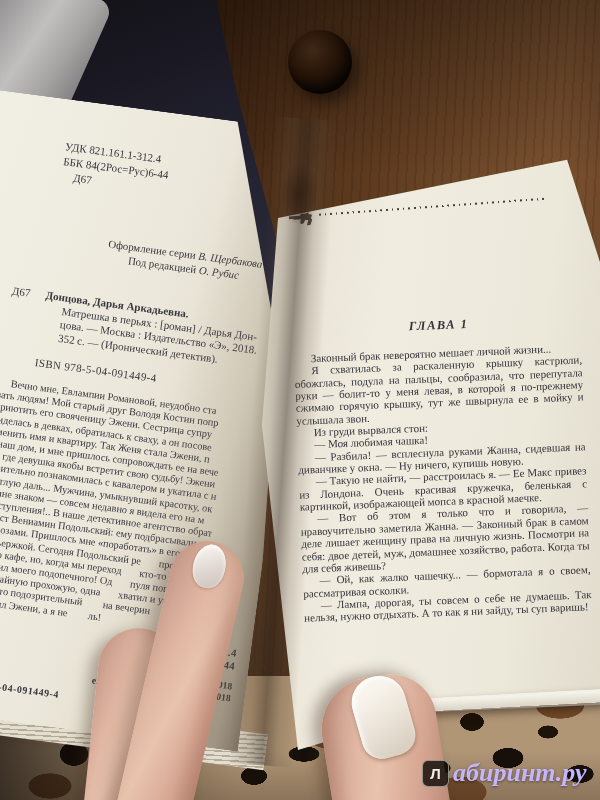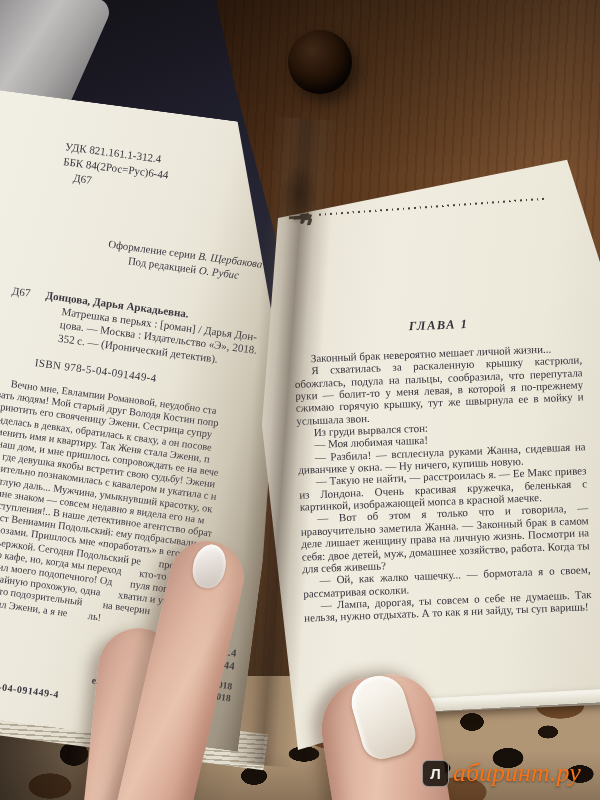--- a/index.html
+++ b/index.html
@@ -117,21 +117,21 @@
   .nail-r{position:absolute;left:36px;top:0px;width:54px;height:82px;border-radius:26px 26px 20px 20px;
     transform:rotate(-7deg);
     background:linear-gradient(160deg,#f8f4ed 22%,#ebe4d9 55%,#d9d0c2 90%);
     box-shadow:inset 2px 3px 5px rgba(255,255,255,.9), 0 2px 4px rgba(110,70,50,.45);}
 
   
   .watermark{position:absolute;left:422px;top:758px;z-index:9;display:flex;align-items:center;}
   .wm-logo{display:inline-flex;align-items:center;justify-content:center;width:27px;height:27px;
     border-radius:6px;background:rgba(22,17,12,.85);border:1.5px solid rgba(240,236,230,.55);
     color:#f4f1ec;font-weight:bold;font-size:15px;font-family:"Liberation Sans",sans-serif;}
-  .wm-text{margin-left:4px;color:#f97316;font-weight:normal;font-style:italic;font-size:26px;
+  .wm-text{margin-left:4px;color:#c4b5fd;font-weight:bold;font-style:italic;font-size:26px;
     font-family:"Liberation Serif",serif;text-shadow:0 1px 3px rgba(0,0,0,.45);}
 </style>
 </head>
 <body>
 
 <div class="scene">
 
   <div class="wood">
     <div class="wood-shade"></div>
     <div class="knob"></div>

